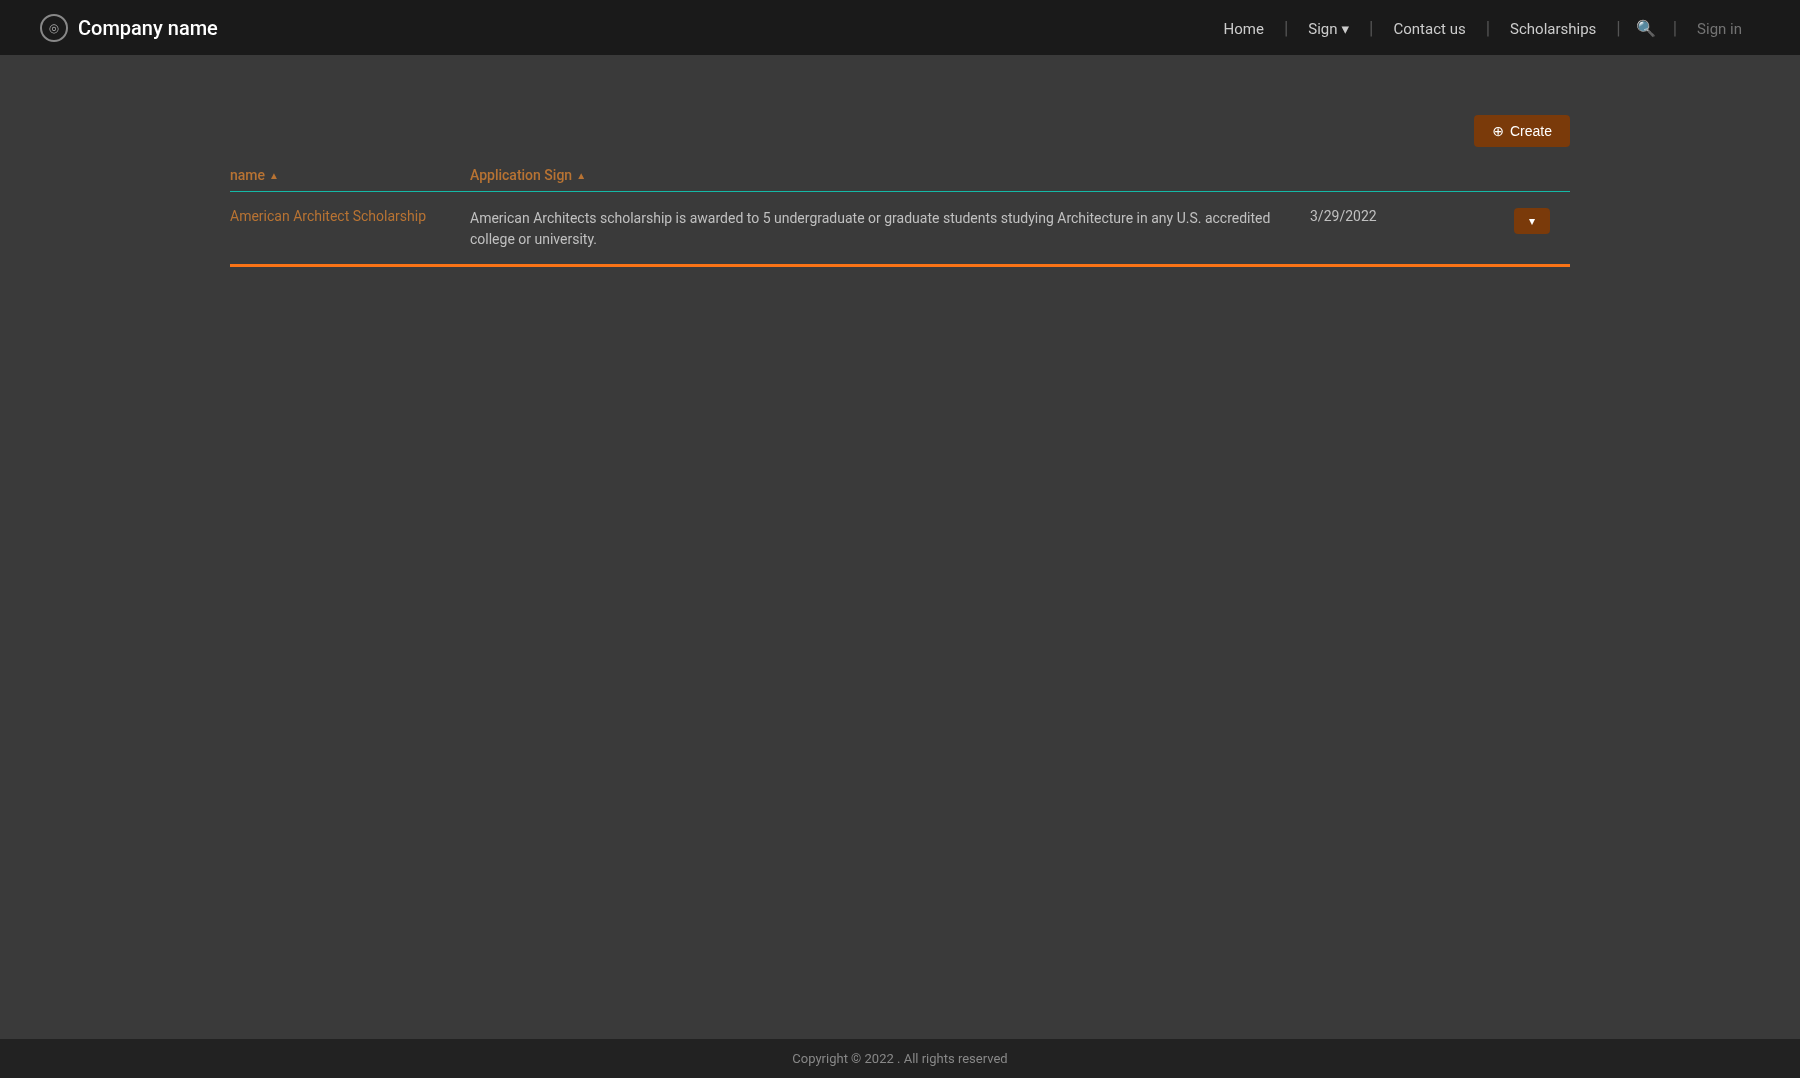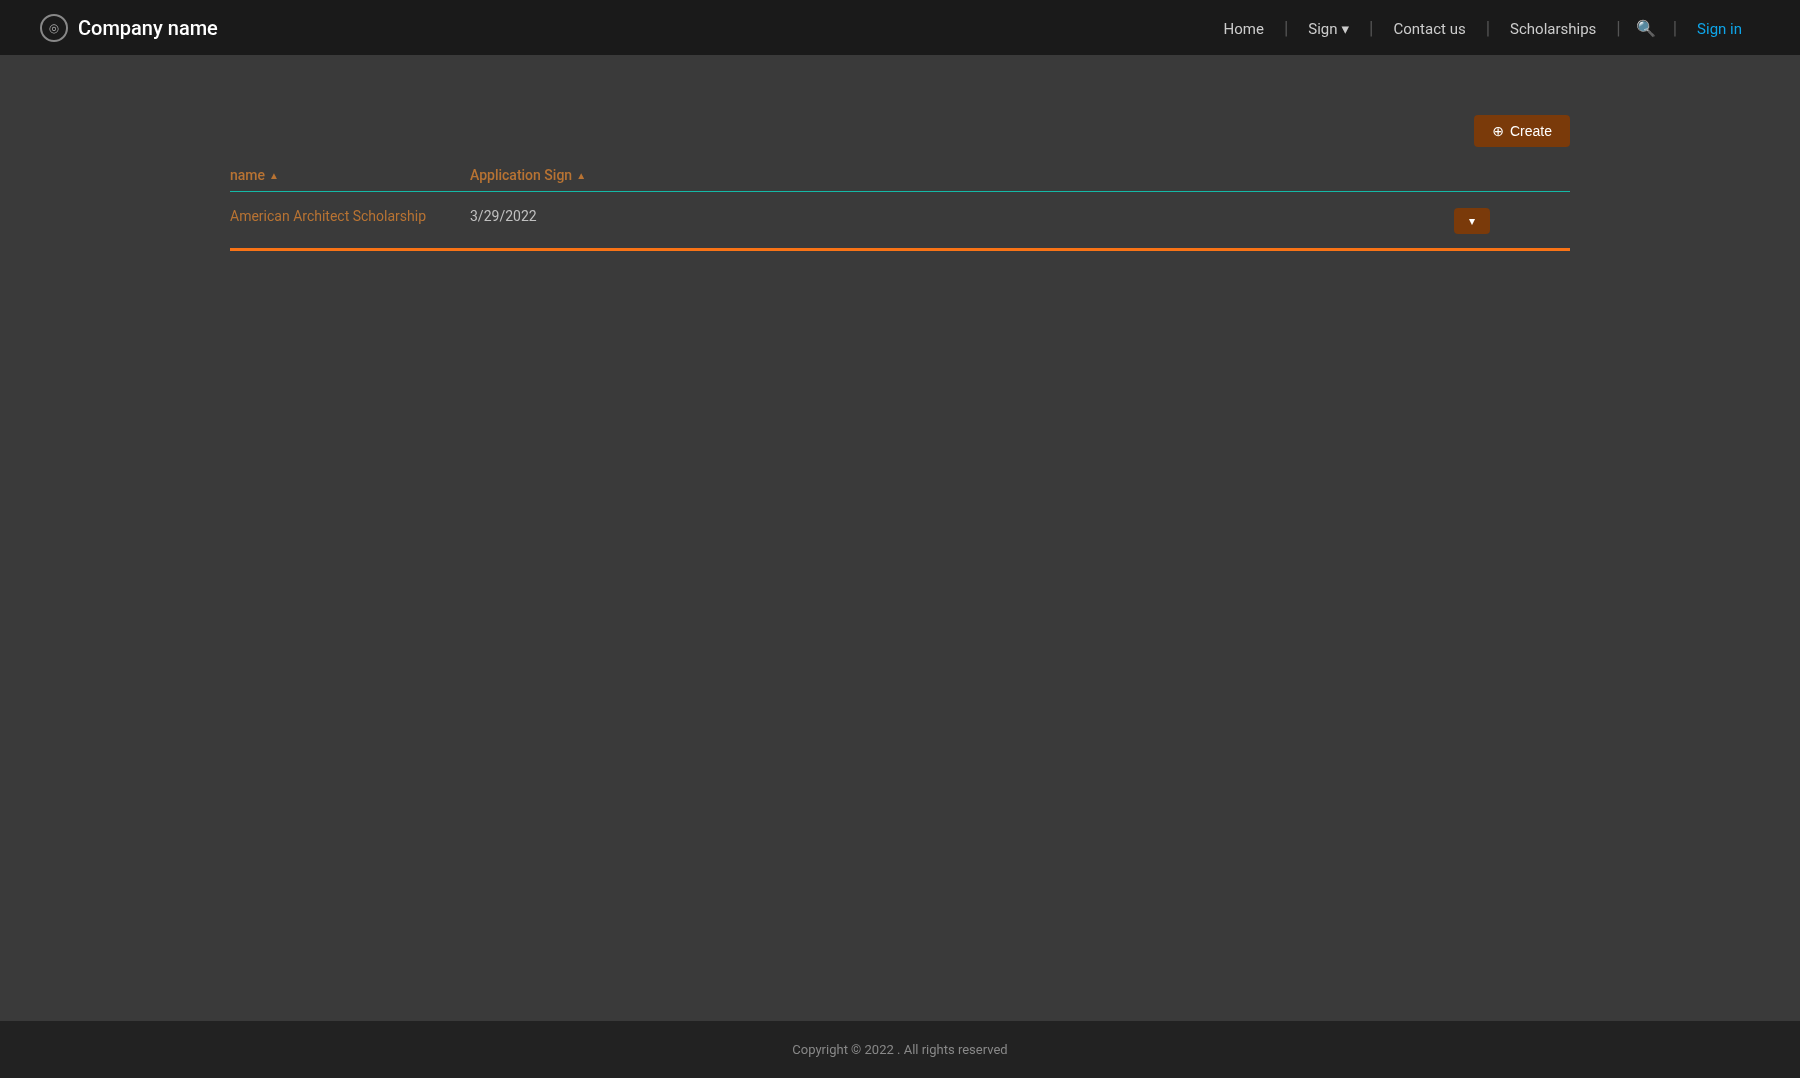--- a/index.html
+++ b/index.html
@@ -79,21 +79,21 @@
     }
 
     .nav-search-icon {
       color: #cccccc;
       font-size: 16px;
       padding: 0 14px;
       cursor: pointer;
     }
 
     .nav-signin {
-      color: #0ea5e9;
+      color: #737373;
       font-size: 15px;
       padding: 0 18px;
       cursor: pointer;
     }
 
     
     .main-content {
       padding: 60px 230px 60px 230px;
       min-height: 920px;
     }
@@ -196,21 +196,21 @@
       cursor: pointer;
       display: flex;
       align-items: center;
       justify-content: center;
       min-width: 36px;
     }
 
     
     .footer {
       background-color: #222222;
-      height: 57px;
+      height: 39px;
       display: flex;
       align-items: center;
       justify-content: center;
       position: absolute;
       bottom: 0;
       left: 0;
       right: 0;
     }
 
     .footer-text {
@@ -279,20 +279,21 @@
         <span>Application Sign</span>
         <span class="sort-icon">▲</span>
       </div>
       <div class="table-header-cell"></div>
     </div>
 
     <div class="table-row">
       <div class="table-cell">
         <span class="scholarship-name">American Architect Scholarship</span>
       </div>
+      <div class="table-cell description-cell">American Architects scholarship is awarded to 5 undergraduate or graduate students studying Architecture in any U.S. accredited college or university.</div>
       <div class="table-cell date-cell">3/29/2022</div>
       <div class="table-cell action-cell">
         <button class="dropdown-btn">
           <span>▾</span>
         </button>
       </div>
     </div>
   </div>
 
 </main>

